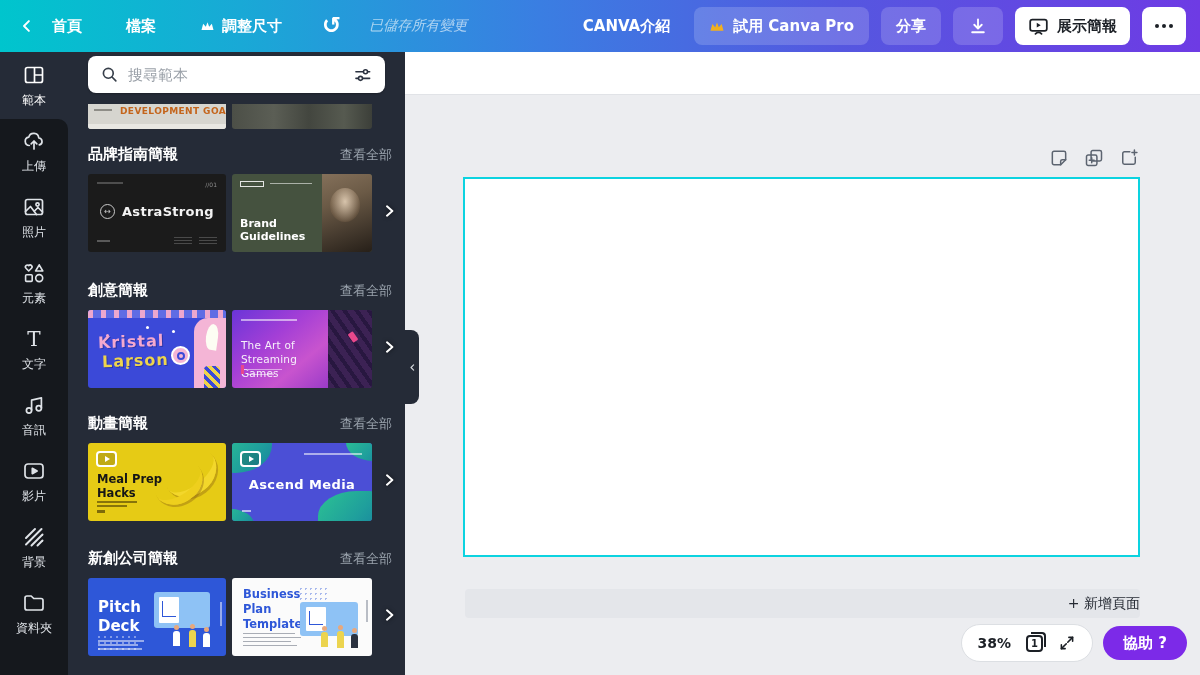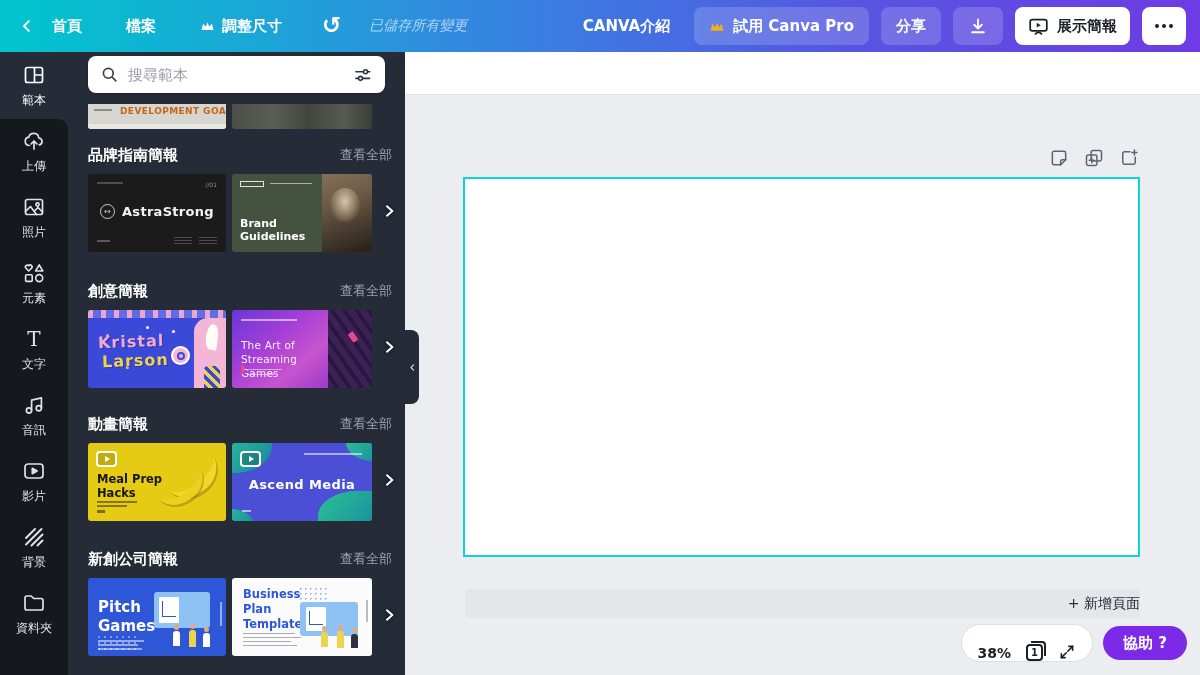--- a/index.html
+++ b/index.html
@@ -48,21 +48,21 @@
   .partial-row { position:absolute; top:52px; left:20px; right:20px; height:25px; display:flex; gap:6px; z-index:1; }
   .pthumb { border-radius:0 0 3px 3px; position:relative; overflow:hidden; }
   .pthumb.l { width:138px; background:#d6d5cf; }
   .pthumb.l .dev-txt { position:absolute; left:32px; top:2px; font-size:9px; font-weight:bold;
     color:#c4651c; letter-spacing:.4px; white-space:nowrap; }
   .pthumb.l .mini-bar { position:absolute; left:6px; top:5px; width:18px; height:2px; background:#8e8d87; }
   .pthumb.l::after { content:""; position:absolute; left:0; right:0; bottom:0; height:5px; background:#e8e7e2; }
   .pthumb.r { width:140px; background:linear-gradient(90deg,#4c4f47 0%,#5b5e55 30%,#43463f 55%,#565a50 80%,#3c3f39 100%); }
 
   .section { position:absolute; left:20px; right:13px; }
-  .sec-head { display:flex; align-items:center; justify-content:space-between; height:18px; }
+  .sec-head { display:flex; align-items:flex-end; justify-content:space-between; height:18px; }
   .sec-title { color:#fff; font-size:15px; font-weight:bold; }
   .sec-viewall { color:#9aa3ad; font-size:13px; cursor:pointer; }
   .thumb-row { display:flex; gap:6px; margin-top:10px; position:relative; }
   .thumb { height:78px; border-radius:3px; overflow:hidden; position:relative; cursor:pointer; flex:0 0 auto; }
   .thumb.tl { width:138px; } .thumb.tr { width:140px; }
   .row-chevron { position:absolute; right:-5px; top:29px; color:#fff; cursor:pointer;
     filter:drop-shadow(0 0 2px rgba(0,0,0,.6)); }
 
   
   .t-astra { background:#1b1b1b; }
@@ -180,21 +180,21 @@
   .toolbar-strip { position:absolute; top:0; left:0; right:0; height:43px; background:#fff; border-bottom:1px solid #e1e3e7; }
   .workspace { position:absolute; top:43px; left:0; right:0; bottom:0; background:#ecedf0; }
   .page-actions { position:absolute; top:96px; right:61px; display:flex; gap:15px; color:#5c6470; }
   .page-actions span { cursor:pointer; }
   .canvas-page { position:absolute; top:125px; left:58px; right:60px; height:380px; background:#fff; border:2px solid #0cd3e0; }
   .add-page-btn { position:absolute; top:537px; left:60px; right:60px; height:29px; background:#e4e6ea;
     border-radius:4px; display:flex; align-items:center; justify-content:flex-end; color:#252a33;
     font-size:14px; font-weight:500; cursor:pointer; }
   .footer-controls { position:absolute; right:13px; bottom:13px; display:flex; align-items:center; gap:10px; }
   .zoom-pill { background:#fff; border:1px solid #dcdfe3; border-radius:24px; height:38px;
-    display:flex; align-items:flex-end; gap:15px; padding:0 16px; color:#1c2026; }
+    display:flex; align-items:center; gap:15px; padding:0 16px; color:#1c2026; }
   .zoom-val { font-size:14px; font-weight:bold; }
   .pages-badge { position:relative; width:17px; height:17px; border:2px solid #1c2026; border-radius:4px;
     display:flex; align-items:center; justify-content:center; font-size:10px; font-weight:bold; cursor:pointer; }
   .pages-badge::after { content:""; position:absolute; top:-5px; left:3px; right:-5px; bottom:3px;
     border:2px solid #1c2026; border-left:none; border-bottom:none; border-radius:0 4px 0 0; }
   .help-btn { background:#7c2ae8; color:#fff; border-radius:24px; height:34px; padding:0 20px;
     display:flex; align-items:center; font-size:15px; font-weight:bold; cursor:pointer; }
 </style>
 </head>
 <body>
@@ -471,21 +471,21 @@
 
   <div class="section" style="top:498px;">
     <div class="sec-head">
       <span class="sec-title">新創公司簡報</span>
       <span class="sec-viewall">查看全部</span>
     </div>
     <div class="thumb-row">
       <div class="thumb tl t-pitch">
         <div class="ttl">
           <div>Pitch</div>
-          <div>Games</div>
+          <div>Deck</div>
         </div>
         <span class="ln" style="top:62px;width:46px;"></span>
         <span class="ln" style="top:66px;width:40px;"></span>
         <span class="ln" style="top:70px;width:44px;"></span>
         <div class="ill-panel" style="top:14px;right:16px;width:56px;height:36px;">
           <span class="ill-card" style="top:5px;left:5px;width:20px;height:26px;"></span>
           <span class="ill-chart" style="top:9px;left:8px;width:14px;height:16px;"></span>
         </div>
         <span class="fig" style="bottom:10px;right:46px;height:15px;background:#fff;"></span>
         <span class="fig" style="bottom:9px;right:30px;height:17px;background:#ecd44f;"></span>

